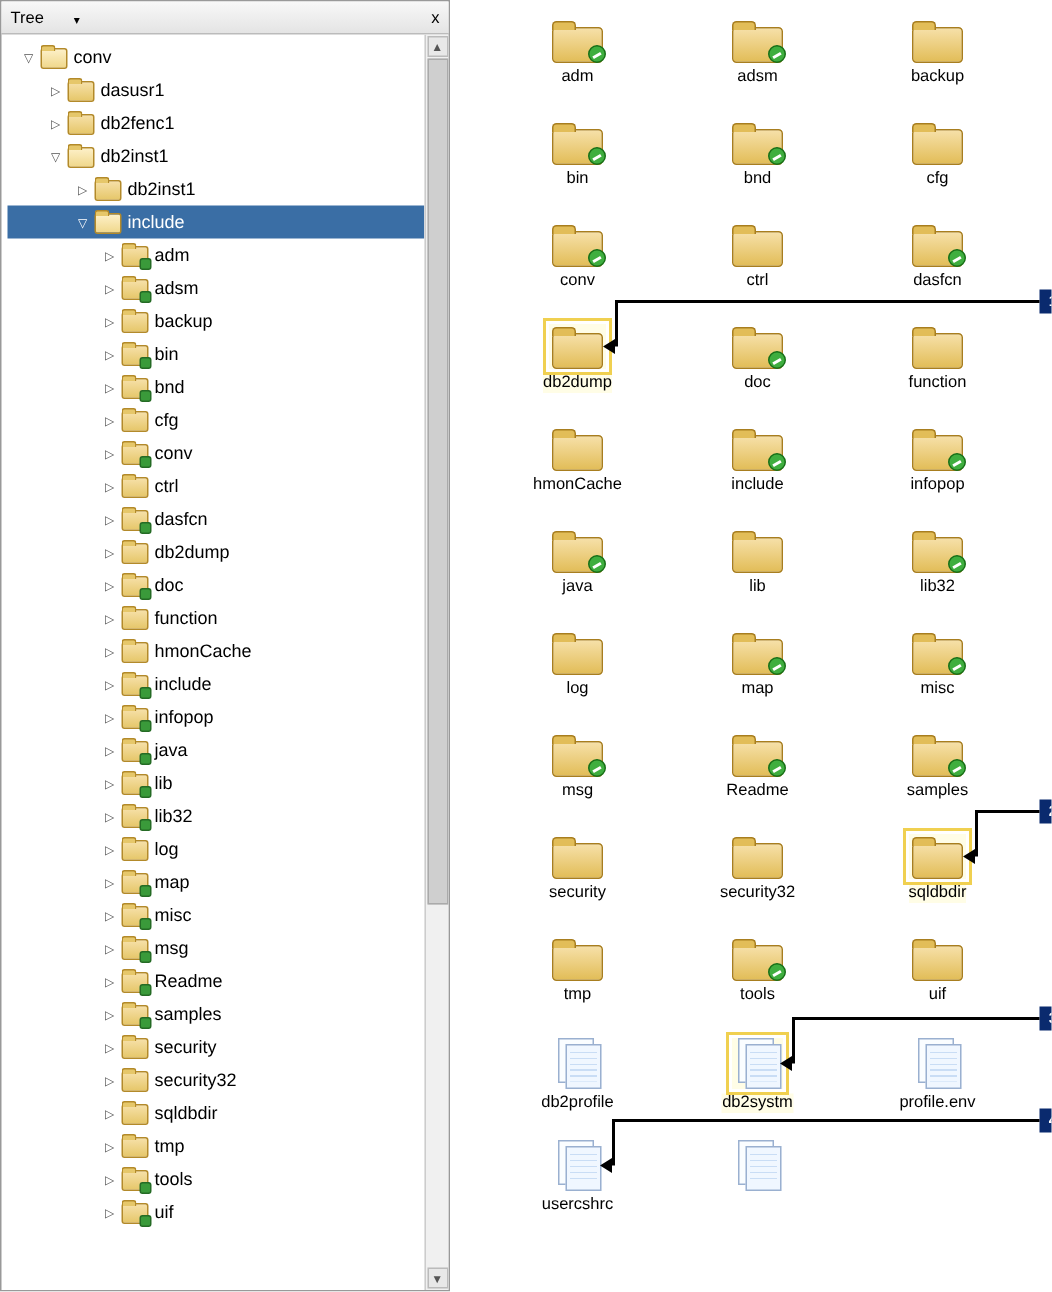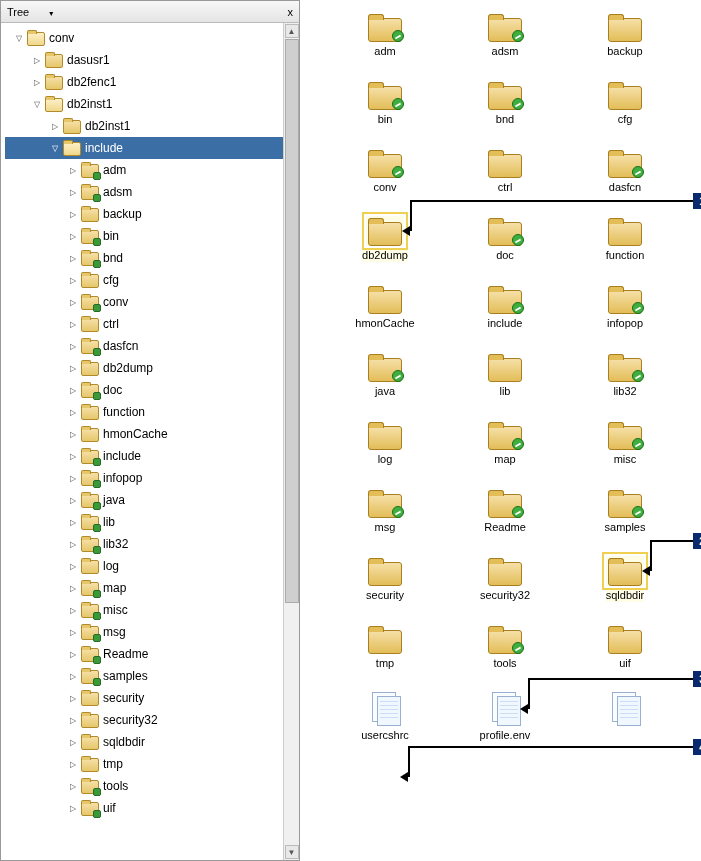--- a/index.html
+++ b/index.html
@@ -596,29 +596,45 @@
       <div class="item">
         <div class="bigicon folder"></div>
         <div class="cap">uif</div>
       </div>
       <div class="item">
         <div class="bigicon file">
           <div class="sheet"></div>
           <div class="sheet2"></div>
           <div class="lines"></div>
         </div>
-        <div class="cap">usercshrc</div>
-      </div>
-      <div class="item">
+        <div class="cap">db2profile</div>
+      </div>
+      <div class="item hl">
         <div class="bigicon file">
           <div class="sheet"></div>
           <div class="sheet2"></div>
           <div class="lines"></div>
         </div>
+        <div class="cap">db2systm</div>
+      </div>
+      <div class="item">
+        <div class="bigicon file">
+          <div class="sheet"></div>
+          <div class="sheet2"></div>
+          <div class="lines"></div>
+        </div>
         <div class="cap">profile.env</div>
+      </div>
+      <div class="item">
+        <div class="bigicon file">
+          <div class="sheet"></div>
+          <div class="sheet2"></div>
+          <div class="lines"></div>
+        </div>
+        <div class="cap">usercshrc</div>
       </div>
       <div class="item">
         <div class="bigicon file">
           <div class="sheet"></div>
           <div class="sheet2"></div>
           <div class="lines"></div>
         </div>
       </div>
     </div>
   <div id="callouts">

